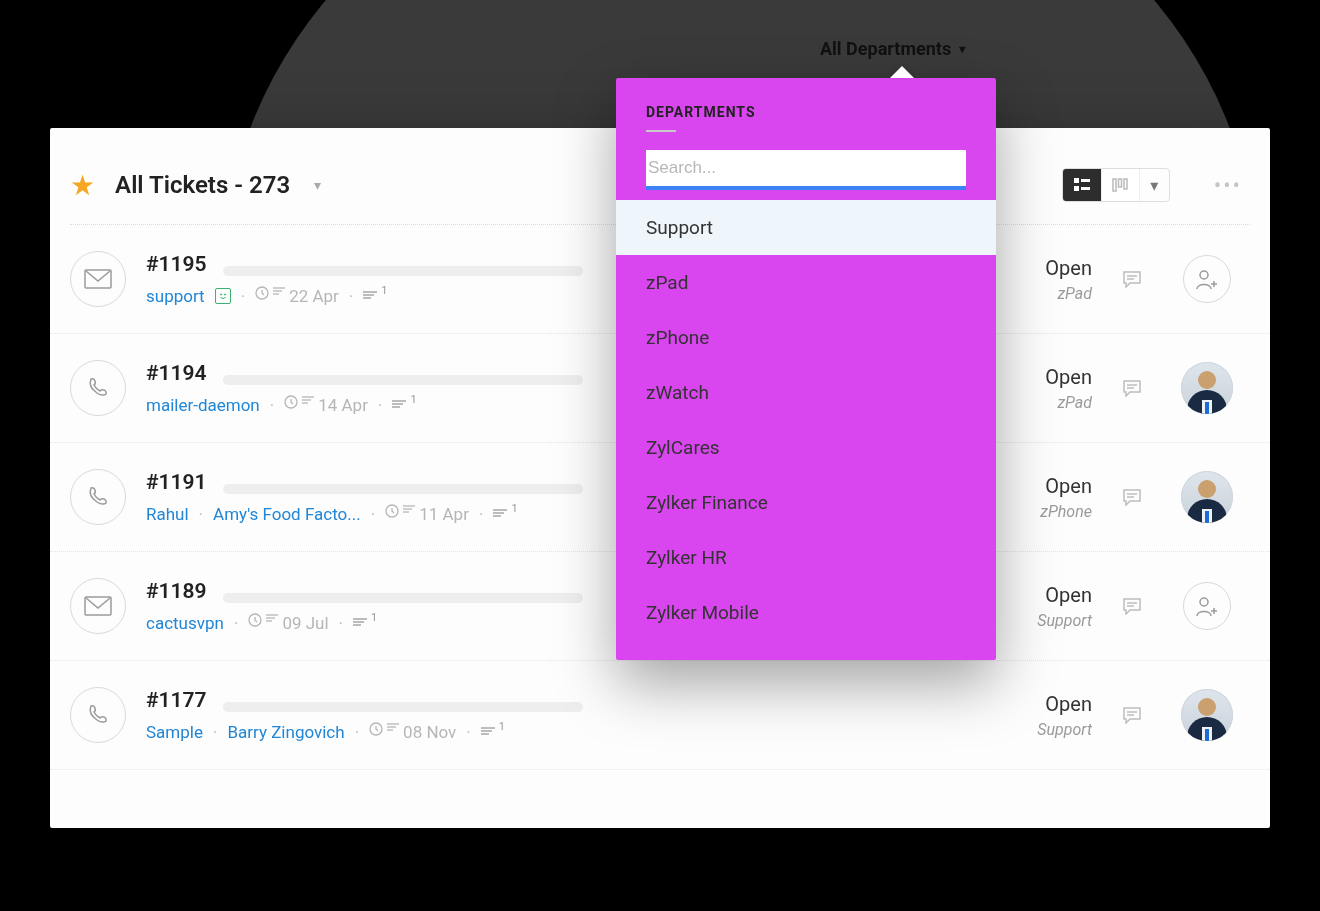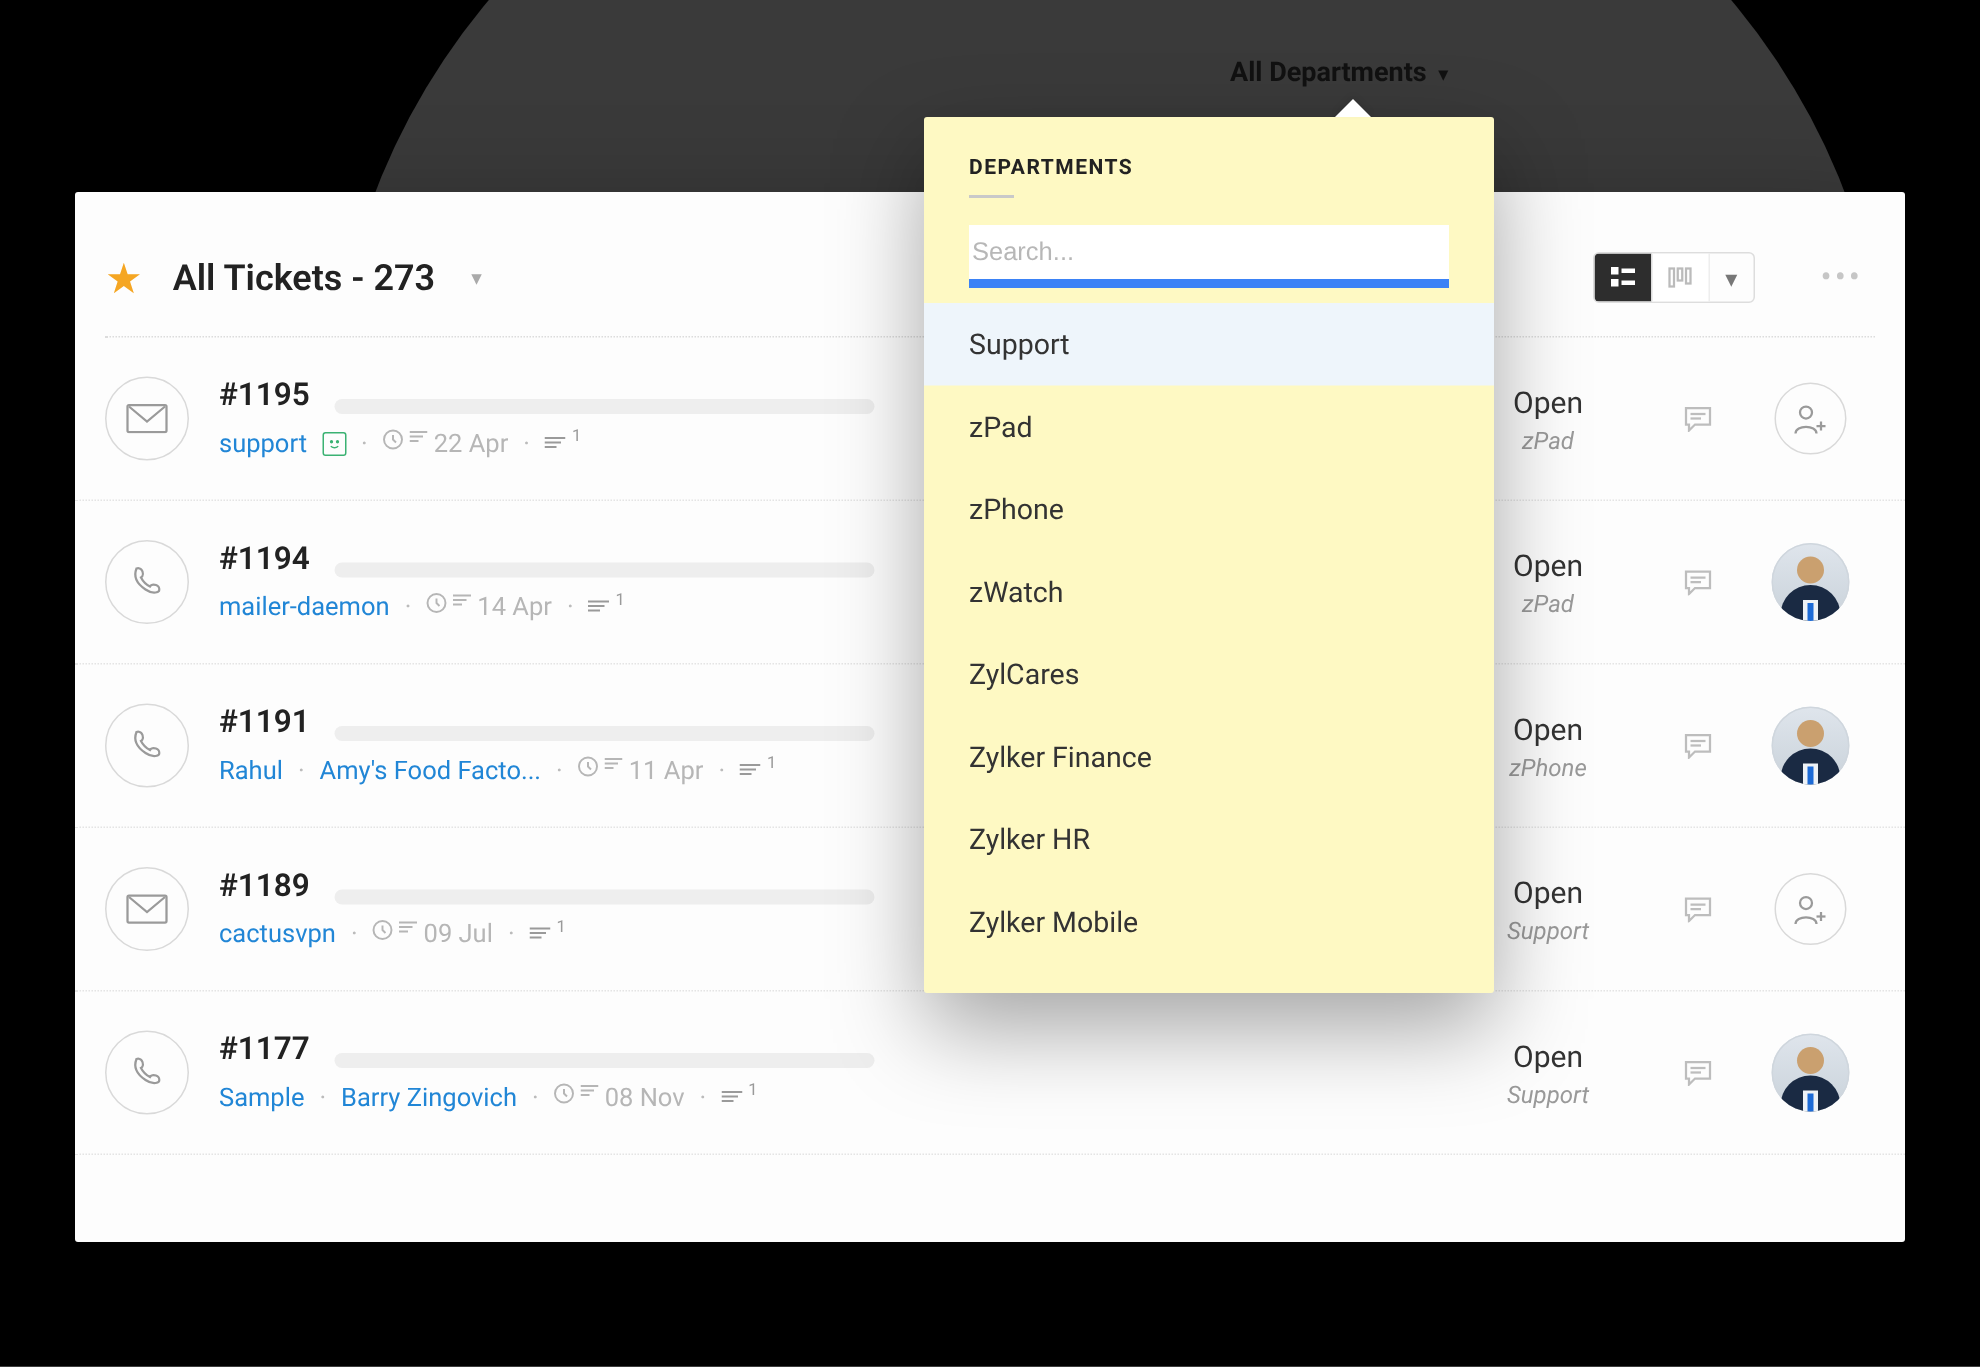--- a/index.html
+++ b/index.html
@@ -56,21 +56,21 @@
   }
   .row-main { flex: 1; min-width: 0; }
   .row-top { display:flex; align-items:flex-end; gap:16px; }
   .tid { font-size: 21px; font-weight:600; color:#222; }
   .subject-bar { height: 10px; border-radius: 5px; background: #eee; flex:0 0 360px; }
   .row-bottom { margin-top: 10px; display:flex; align-items:center; gap:10px; color:#8f8f8f; font-size:17px; }
   .link { color:#2186d6; }
   .dot-sep { color:#bbb; }
   .mini-icon { color:#b6b6b6; display:inline-flex; align-items:flex-start; gap:4px; }
   .thread-sup { font-size:11px; position:relative; top:-6px; color:#9a9a9a;}
-  .status-col { width: 120px; text-align:center; }
+  .status-col { width: 120px; text-align:right; }
   .status-t { font-size: 20px; color:#333; }
   .status-b { font-size: 16px; color:#9a9a9a; font-style: italic; margin-top:4px;}
   .comment-col { width: 40px; display:flex; align-items:center; justify-content:center; color:#bdbdbd; }
   .assignee-col { width: 70px; display:flex; align-items:center; justify-content:center; }
   .person-circle { width: 48px; height: 48px; border:1px solid #d9d9d9; border-radius:50%; display:flex; align-items:center; justify-content:center; color:#9a9a9a;}
   .avatar { width: 52px; height: 52px; border-radius:50%; background: linear-gradient(180deg,#dfe5ec 0%, #c9d2da 100%); position:relative; overflow:hidden; box-shadow: inset 0 0 0 1px #cfd6dd; }
   .avatar .head { position:absolute; top:9px; left:17px; width:18px; height:18px; border-radius:50%; background:#caa06f;}
   .avatar .body { position:absolute; bottom:-4px; left:6px; width:40px; height:28px; background:#1a2a43; border-top-left-radius:20px; border-top-right-radius:20px;}
   .avatar .shirt { position:absolute; bottom:-2px; left:21px; width:10px; height:16px; background:#eef2f6;}
   .avatar .tie { position:absolute; bottom:-2px; left:24px; width:4px; height:14px; background:#1d6bd6;}
@@ -79,36 +79,36 @@
 
   
   .dd-trigger {
     position: absolute; top: 38px; left: 820px;
     font-size: 18px; font-weight: 700; color:#111;
     display:flex; align-items:center; gap:8px;
   }
   .dd-trigger .caret { font-size:12px; }
   .dd-panel {
     position:absolute; top: 78px; left: 616px;
-    width: 380px; background:#fef9c3;
+    width: 380px; background:#d946ef;
     box-shadow: 0 24px 60px rgba(0,0,0,.35);
     border-radius: 2px;
     padding: 26px 0 20px 0;
     z-index: 20;
   }
   .dd-pointer {
     position:absolute; top:-12px; left: 274px;
     width:0; height:0; border-left:12px solid transparent; border-right:12px solid transparent; border-bottom:12px solid #fff;
     filter: drop-shadow(0 -2px 2px rgba(0,0,0,.08));
   }
   .dd-heading { padding: 0 30px; font-size:14px; font-weight:700; letter-spacing:1px; color:#222;}
   .dd-heading-rule { width: 30px; height:2px; background:#c9c9c9; margin: 10px 30px 18px 30px;}
   .dd-search { margin: 0 30px 10px 30px; }
   .dd-search input {
-    width:100%; border:none; border-bottom:6px solid #3b82f6; padding:8px 2px;
+    width:100%; border:none; border-bottom:4px solid #3b82f6; padding:8px 2px;
     font-size:17px; outline:none; color:#333;
   }
   .dd-search input::placeholder { color:#b7b7b7; }
   .dd-item { padding: 16px 30px; font-size:19px; color:#333; cursor:pointer; }
   .dd-item.selected { background:#eef5fb; }
 
   
   svg { display:block; }
 </style>
 </head>

